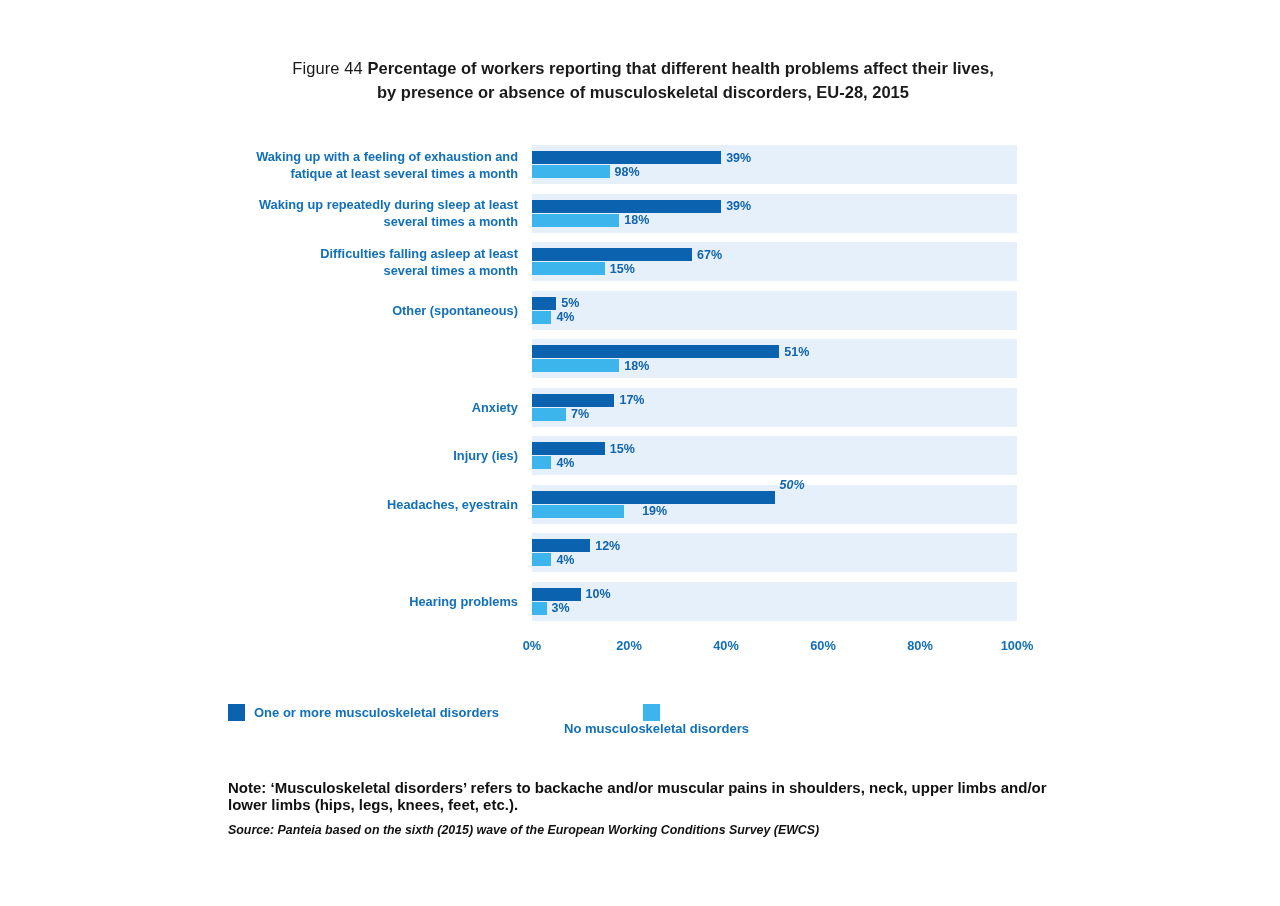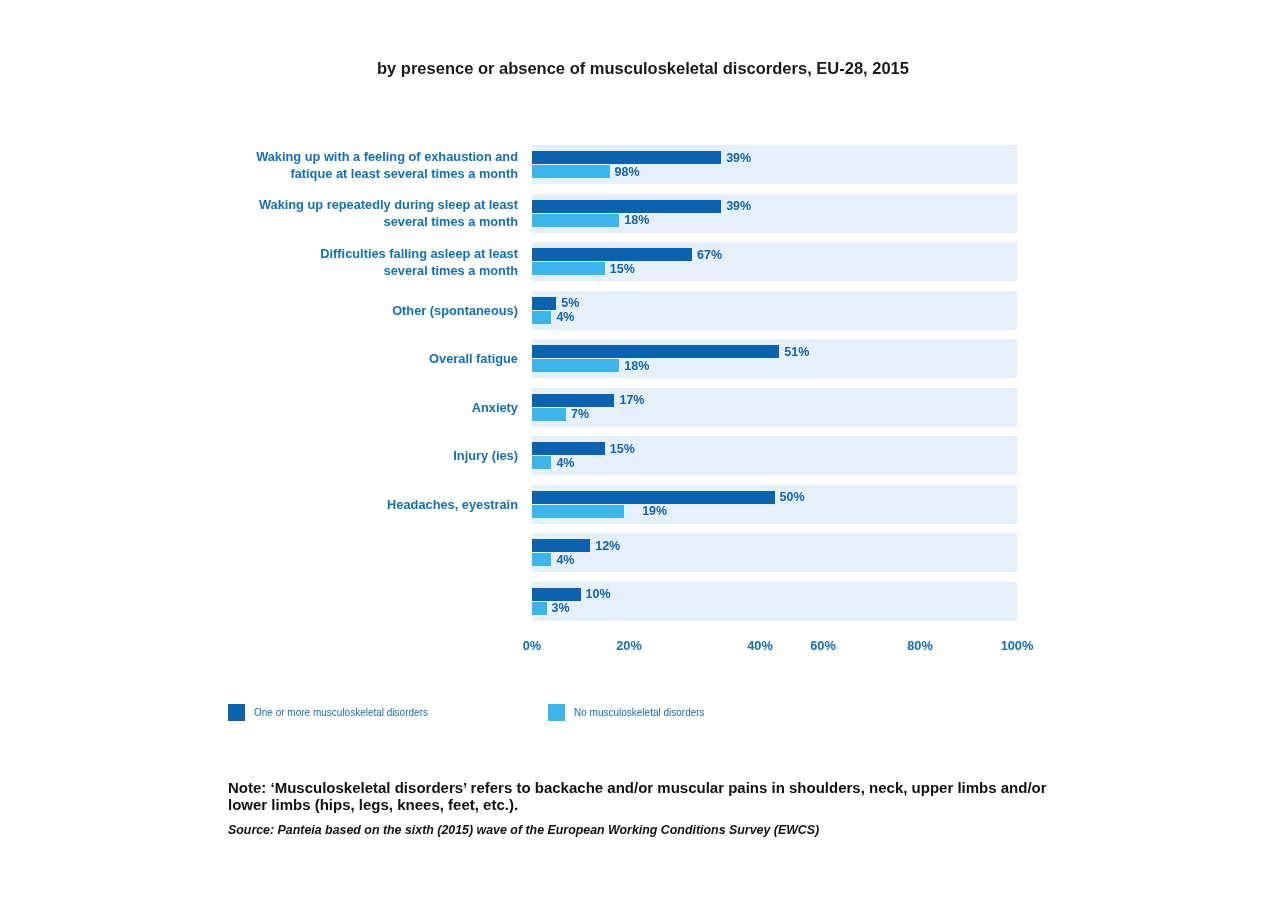--- a/index.html
+++ b/index.html
@@ -136,22 +136,22 @@
   }
   .legend-swatch {
     width: 17px;
     height: 17px;
     margin-right: 9px;
     flex: none;
   }
   .legend-swatch.dark  { background: #0b63b0; }
   .legend-swatch.light { background: #3cb4ec; }
   .legend-text {
-    font-size: 10px;
-    font-weight: 400;
+    font-size: 13px;
+    font-weight: 700;
     color: #1270b8;
   }
 
   
   .note {
     position: absolute;
     left: 228px;
     top: 779px;
     width: 848px;
     font-size: 15px;
@@ -168,20 +168,24 @@
     font-weight: 700;
     font-style: italic;
     color: #111111;
     line-height: 16px;
   }
 </style>
 </head>
 <body>
 
 <div class="title-block">
+  <div class="title-line1">
+    <span class="fig-no">Figure 44</span>
+    <span class="title-text">Percentage of workers reporting that different health problems affect their lives,</span>
+  </div>
   <div class="title-line2">by presence or absence of musculoskeletal discorders, EU-28, 2015</div>
 </div>
 
 <div class="chart">
 
   <div class="cat-labels" id="cat-labels">
       <div class="cat-label" style="top: 2.5px;">
         <div>Waking up with a feeling of exhaustion and</div>
         <div>fatique at least several times a month</div>
       </div>
@@ -189,31 +193,31 @@
         <div>Waking up repeatedly during sleep at least</div>
         <div>several times a month</div>
       </div>
       <div class="cat-label" style="top: 99.5px;">
         <div>Difficulties falling asleep at least</div>
         <div>several times a month</div>
       </div>
       <div class="cat-label" style="top: 156.5px;">
         <div>Other (spontaneous)</div>
       </div>
-      <div class="cat-label" style="top: 205px;">
-        <div>Overall fatigue</div>
-      </div>
       <div class="cat-label" style="top: 253.5px;">
         <div>Anxiety</div>
       </div>
       <div class="cat-label" style="top: 350.5px;">
         <div>Headaches, eyestrain</div>
       </div>
       <div class="cat-label" style="top: 302px;">
         <div>Injury (ies)</div>
+      </div>
+      <div class="cat-label" style="top: 447.5px;">
+        <div>Hearing problems</div>
       </div>
     </div>
 
   <div class="plot" id="plot">
       <div class="gridline" style="left: 95.5px;"></div>
       <div class="gridline" style="left: 192.5px;"></div>
       <div class="gridline" style="left: 289.5px;"></div>
       <div class="gridline" style="left: 386.5px;"></div>
       <div class="gridline" style="left: 483.5px;"></div>
       <div class="band" style="top: 0px;"></div>
@@ -246,50 +250,50 @@
       <div class="bar-label" style="top: 249px; left: 87.45px;">17%</div>
       <div class="bar light" style="top: 262.5px; left: 0px; width: 33.95px;"></div>
       <div class="bar-label" style="top: 263px; left: 38.95px;">7%</div>
       <div class="band" style="top: 291px;"></div>
       <div class="bar dark" style="top: 297px; left: 0px; width: 72.75px;"></div>
       <div class="bar-label" style="top: 297.5px; left: 77.75px;">15%</div>
       <div class="bar light" style="top: 311px; left: 0px; width: 19.4px;"></div>
       <div class="bar-label" style="top: 311.5px; left: 24.4px;">4%</div>
       <div class="band" style="top: 339.5px;"></div>
       <div class="bar dark" style="top: 345.5px; left: 0px; width: 242.5px;"></div>
-      <div class="bar-label" style="top: 346px; left: 247.5px;">50%</div>
+      <div class="bar-label" style="top: 334px; left: 247.5px; font-style: italic;">50%</div>
       <div class="bar light" style="top: 359.5px; left: 0px; width: 92.15px;"></div>
       <div class="bar-label" style="top: 360px; left: 97.15px; margin-left: 13px;">19%</div>
       <div class="band" style="top: 388px;"></div>
       <div class="bar dark" style="top: 394px; left: 0px; width: 58.2px;"></div>
       <div class="bar-label" style="top: 394.5px; left: 63.2px;">12%</div>
       <div class="bar light" style="top: 408px; left: 0px; width: 19.4px;"></div>
       <div class="bar-label" style="top: 408.5px; left: 24.4px;">4%</div>
       <div class="band" style="top: 436.5px;"></div>
       <div class="bar dark" style="top: 442.5px; left: 0px; width: 48.5px;"></div>
       <div class="bar-label" style="top: 443px; left: 53.5px;">10%</div>
       <div class="bar light" style="top: 456.5px; left: 0px; width: 14.55px;"></div>
       <div class="bar-label" style="top: 457px; left: 19.55px;">3%</div>
     </div>
 
   <div class="xaxis" id="xaxis">
       <div class="xtick" style="left: 0px;">0%</div>
       <div class="xtick" style="left: 97px;">20%</div>
-      <div class="xtick" style="left: 194px; margin-left: 34px;">40%</div>
+      <div class="xtick" style="left: 194px;">40%</div>
       <div class="xtick" style="left: 291px;">60%</div>
       <div class="xtick" style="left: 388px;">80%</div>
       <div class="xtick" style="left: 485px;">100%</div>
     </div>
 </div>
 
 <div class="legend">
   <div class="legend-item" id="legend-item-0" style="left:0px;">
     <span class="legend-swatch dark"></span>
     <span class="legend-text">One or more musculoskeletal disorders</span>
   </div>
-  <div class="legend-item" id="legend-item-1" style="left:320px;">
+  <div class="legend-item" id="legend-item-1" style="left:336px;flex-direction:column;">
     <span class="legend-swatch light"></span>
     <span class="legend-text">No musculoskeletal disorders</span>
   </div>
 </div>
 
 <div class="note">Note: ‘Musculoskeletal disorders’ refers to backache and/or muscular pains in shoulders, neck, upper limbs and/or lower limbs (hips, legs, knees, feet, etc.).</div>
 <div class="source">Source: Panteia based on the sixth (2015) wave of the European Working Conditions Survey (EWCS)</div>
 
 </body></html>

